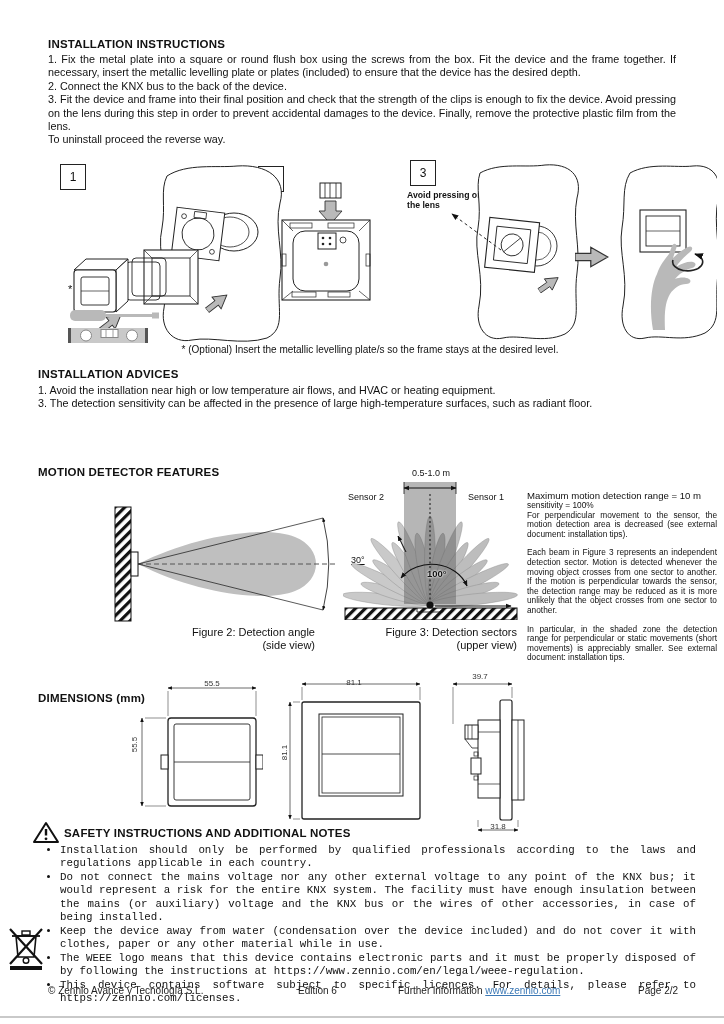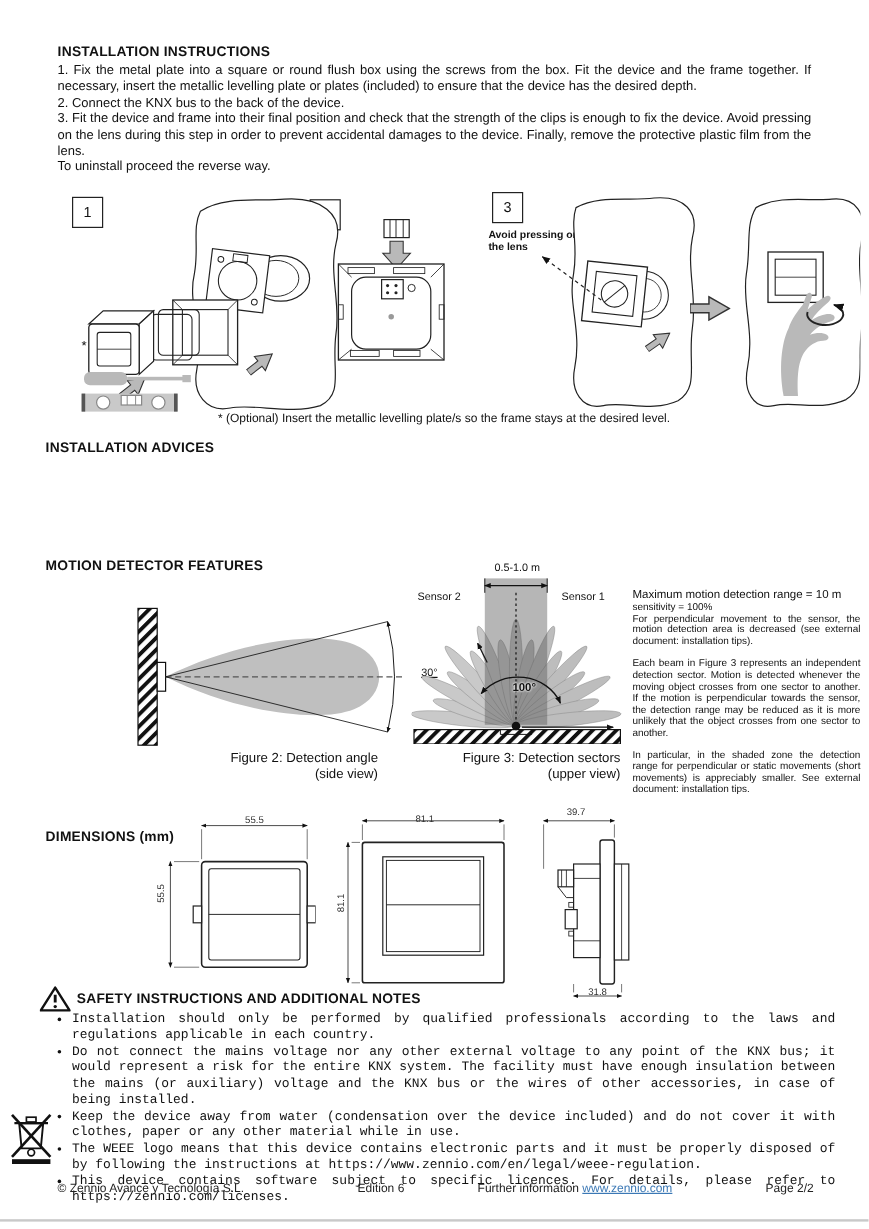--- a/index.html
+++ b/index.html
@@ -164,20 +164,22 @@
       <line x1="221" y1="73" x2="255" y2="73" stroke="#222" stroke-width=".7"></line>
     </g>
     <path d="M228,172 C224,150 226,128 232,116 C235,107 240,101 244,96 L247,88 C249,84 253,86 251,91 L248,100 C253,95 259,91 263,89 C267,87 269,91 265,94 C259,99 254,104 251,109 C257,105 264,103 268,104 C272,105 271,109 267,110 C260,112 254,116 250,121 C255,119 261,119 264,121 C267,123 265,126 261,126 C255,126 249,130 245,136 C241,143 239,152 240,172 Z" fill="#b9b9b9"></path>
     <path d="M248,102 A 15,9 0 1 0 270,96" fill="none" stroke="#222" stroke-width="1.6" marker-end="url(#arrS)"></path>
   </svg>
 
   <div class="abs small-note" style="left:140px;top:344px;width:460px;text-align:center;">* (Optional) Insert the metallic levelling plate/s so the frame stays at the desired level.</div>
 
   <div class="abs" style="left:38px;top:368px;width:640px;">
     <div class="h1">INSTALLATION ADVICES</div>
+    <div class="body-text" style="margin-top:4px;">1. Avoid the installation near high or low temperature air flows, and HVAC or heating equipment.</div>
+    <div class="body-text">3. The detection sensitivity can be affected in the presence of large high-temperature surfaces, such as radiant floor.</div>
   </div>
 
   <div class="abs h1" style="left:38px;top:466px;">MOTION DETECTOR FEATURES</div>
 
   <svg class="abs" style="left:105px;top:505px;" width="240" height="122" viewBox="0 0 240 122">
     <rect x="10" y="2" width="16" height="114" fill="url(#hatch)" stroke="#111" stroke-width="1"></rect>
     <rect x="26" y="47" width="7" height="24" fill="#fff" stroke="#111" stroke-width="1"></rect>
     <path d="M33,59 C90,30 160,20 190,32 C218,43 218,75 190,86 C160,98 90,88 33,59 Z" fill="#bfbfbf"></path>
     <line x1="33" y1="59" x2="232" y2="59" stroke="#555" stroke-width="1" stroke-dasharray="5,3"></line>
     <line x1="33" y1="59" x2="218" y2="13" stroke="#111" stroke-width=".7"></line>

